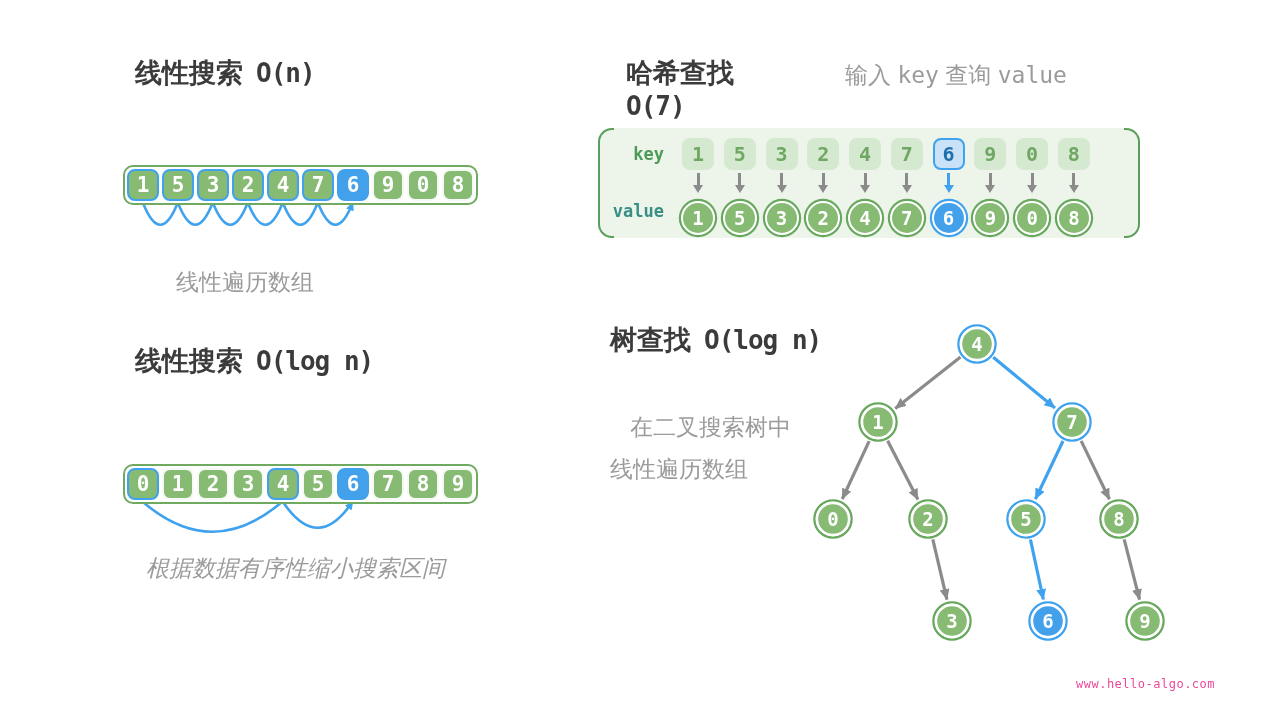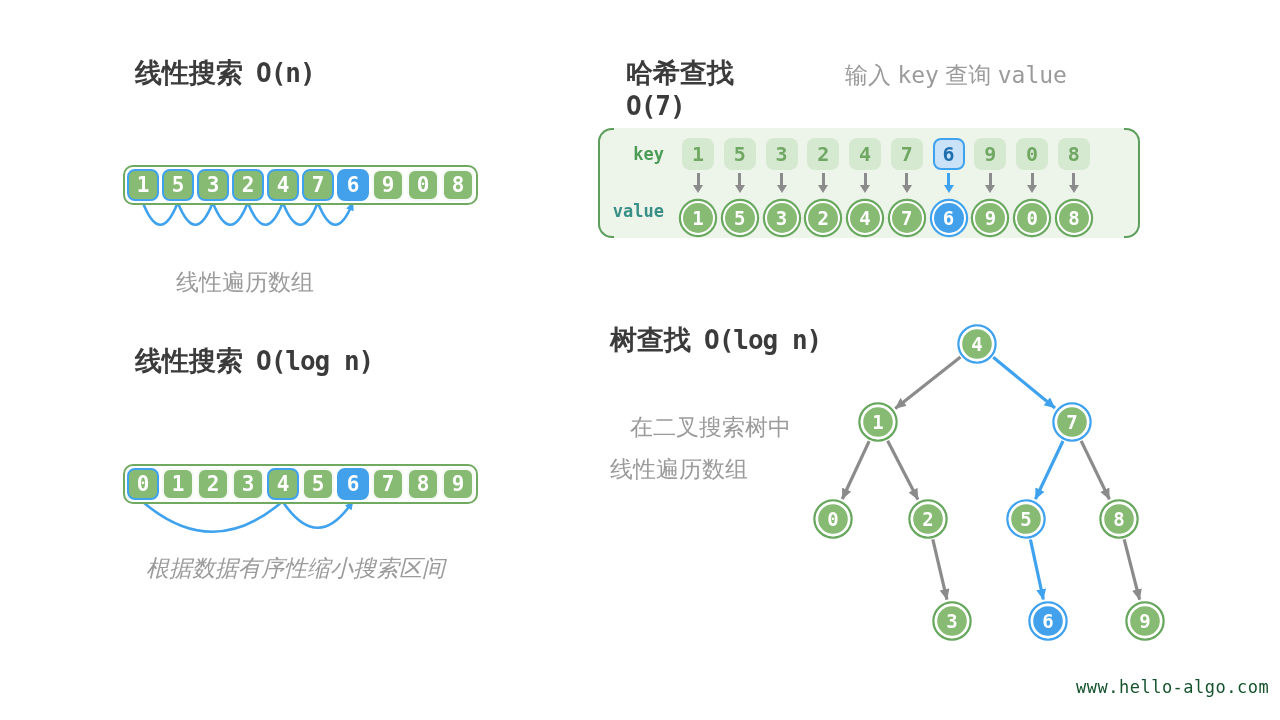--- a/index.html
+++ b/index.html
@@ -43,21 +43,21 @@
   .harrow .head{width:0;height:0;border-left:5.5px solid transparent;border-right:5.5px solid transparent;
                 border-top:8px solid #8b8b8b;}
   .harrow.blue .shaft{background:#3fa2ee;}
   .harrow.blue .head{border-top-color:#3fa2ee;}
   .vcircle{box-sizing:border-box;width:34px;height:34px;margin-top:2px;border-radius:50%;background:#87ba72;
            border:2.5px solid #ffffff;box-shadow:0 0 0 2.2px #68a85e;display:flex;align-items:center;justify-content:center;
            font-family:"DejaVu Sans Mono",monospace;font-weight:bold;font-size:19px;color:#ffffff;}
   .vcircle.target{background:#42a1ea;box-shadow:0 0 0 2.2px #3fa2ee;}
 
   #overlay{position:absolute;left:0;top:0;pointer-events:none;}
-  .watermark{position:absolute;left:1076px;top:677px;color:#14532d;font-size:17px;
+  .watermark{position:absolute;left:1076px;top:677px;color:#ec4899;font-size:12px;
              font-family:"DejaVu Sans Mono",monospace;letter-spacing:0.5px;}
 </style>
 </head>
 <body>
 
 <svg id="overlay" width="1280" height="720">
   <defs>
     <marker id="ah-gray" markerUnits="userSpaceOnUse" markerWidth="13" markerHeight="11" refX="10.5" refY="5" orient="auto">
       <path d="M0,0 L11,5 L0,10 z" fill="#8b8b8b"></path>
     </marker>

